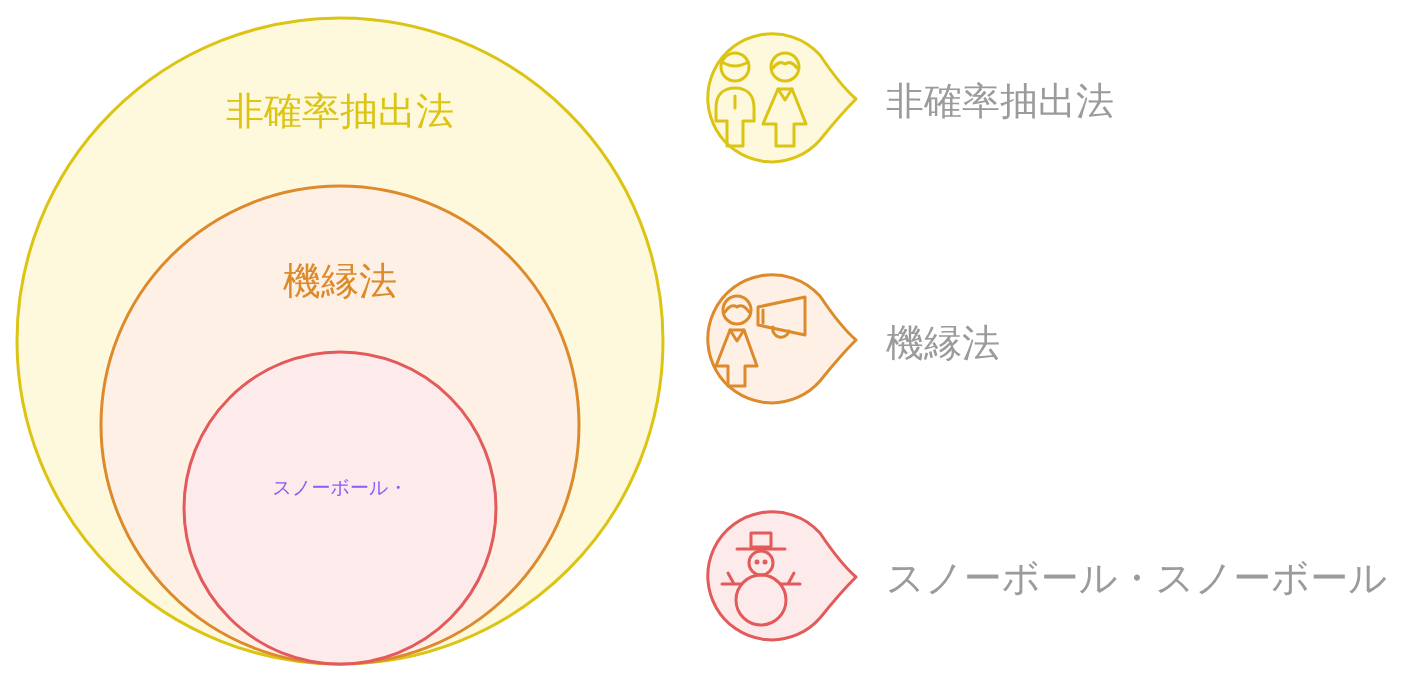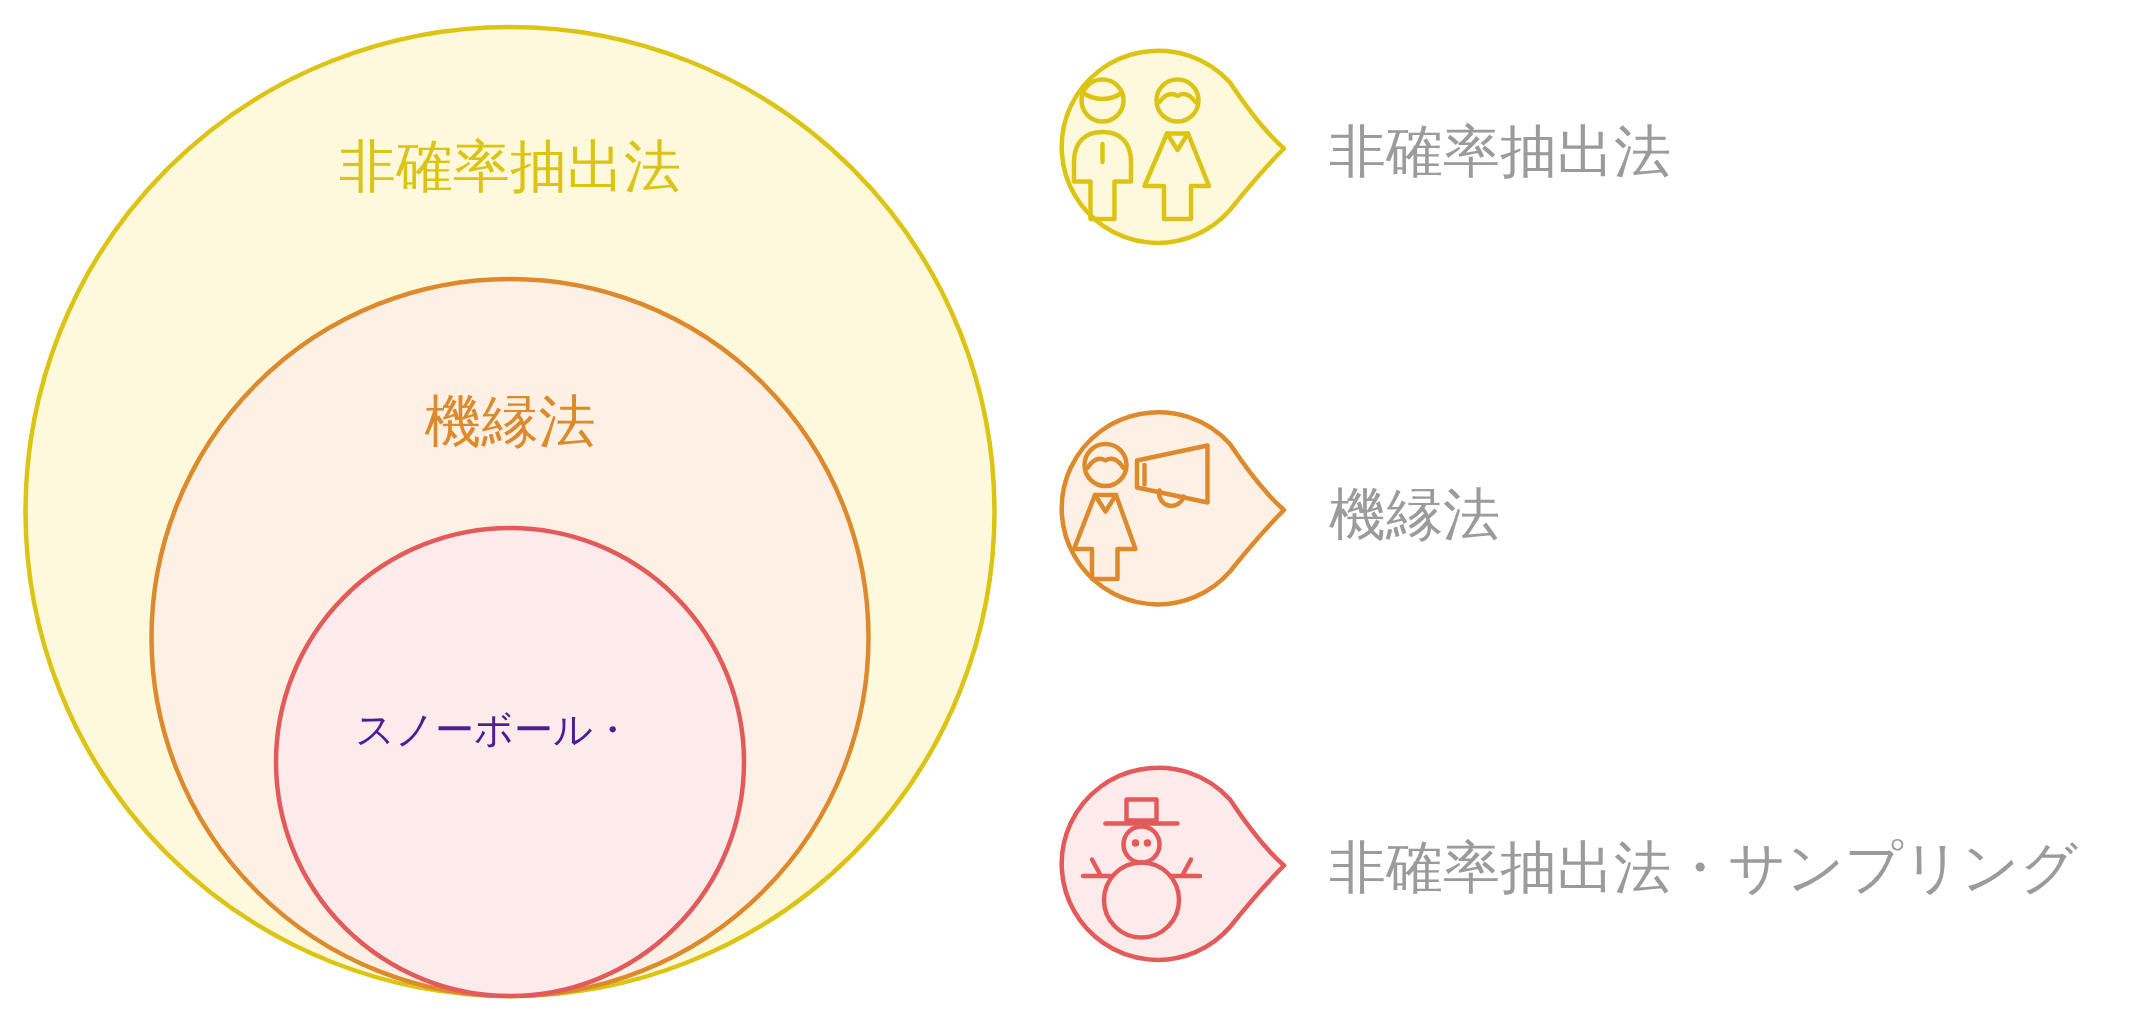--- a/index.html
+++ b/index.html
@@ -2,21 +2,21 @@
 <html><head>
   <meta charset="utf-8">
   <style>
     html, body { margin: 0; padding: 0; background: #ffffff; }
     body { width: 1424px; height: 681px; position: relative; overflow: hidden;
            font-family: "DejaVu Sans", "Liberation Sans", sans-serif; }
     svg.diagram { position: absolute; left: 0; top: 0; }
     .label { position: absolute; white-space: nowrap; text-align: center; }
     .lbl-outer { left: 180px; top: 86px; width: 320px; font-size: 38px; color: #dcc414; }
     .lbl-mid { left: 220px; top: 256px; width: 240px; font-size: 38px; color: #dc8a2c; }
-    .lbl-inner { left: 189px; top: 470px; width: 280px; font-size: 26px; line-height: 34px; color: #4c1d95; }
+    .lbl-inner { left: 200px; top: 470px; width: 280px; font-size: 19px; line-height: 34px; color: #8b5cf6; }
     .legend-text { position: absolute; left: 886px; font-size: 38px; color: #9b9b9b; white-space: nowrap; }
     .lt-1 { top: 76px; }
     .lt-2 { top: 318px; }
     .lt-3 { top: 553px; }
   </style>
 </head>
 <body>
 
 <svg class="diagram" width="1424" height="681" viewBox="0 0 1424 681">
   <circle cx="340" cy="341" r="323" fill="#fef9dc" stroke="#dcc414" stroke-width="3"></circle>
@@ -60,13 +60,13 @@
 </svg>
 
 <div class="label lbl-outer">非確率抽出法</div>
 <div class="label lbl-mid">機縁法</div>
 <div class="label lbl-inner">
   <div>スノーボール・</div>
 </div>
 
 <div class="legend-text lt-1">非確率抽出法</div>
 <div class="legend-text lt-2">機縁法</div>
-<div class="legend-text lt-3">非確率抽出法・サンプリング</div>
+<div class="legend-text lt-3">スノーボール・スノーボール</div>
 
 </body></html>

